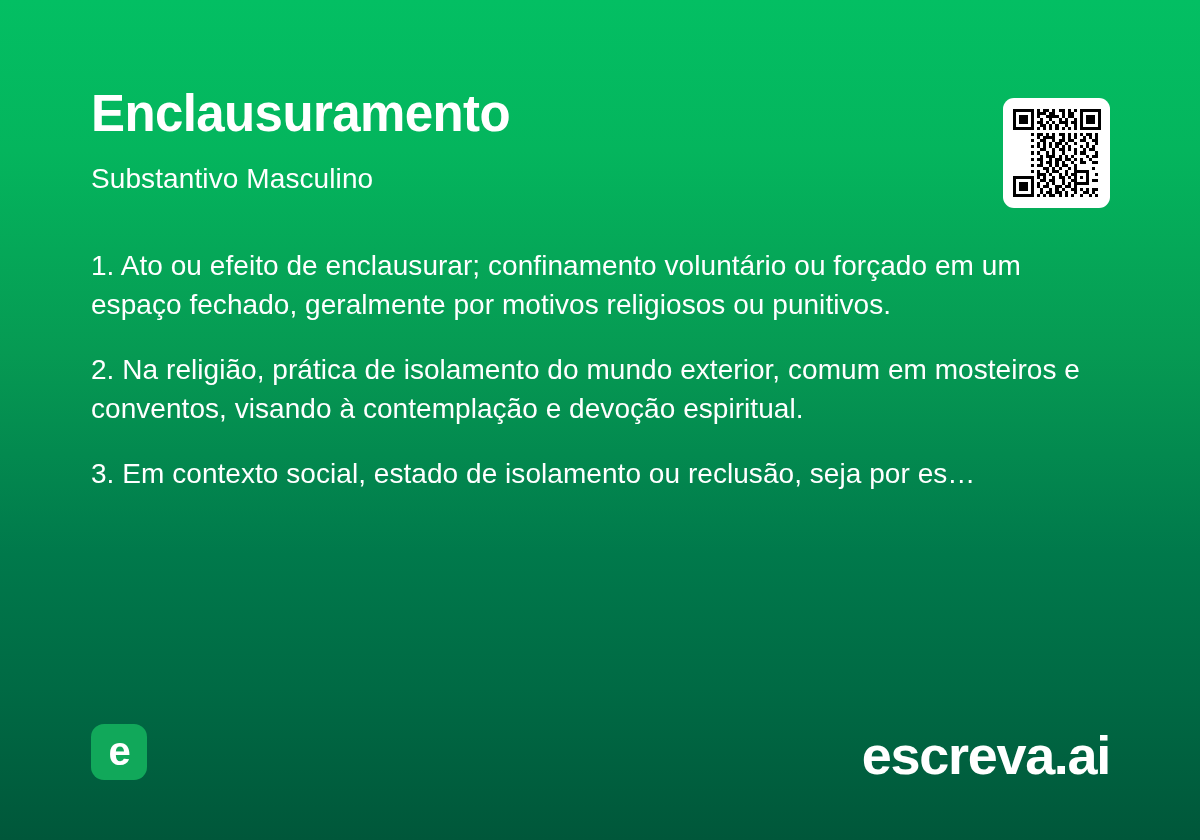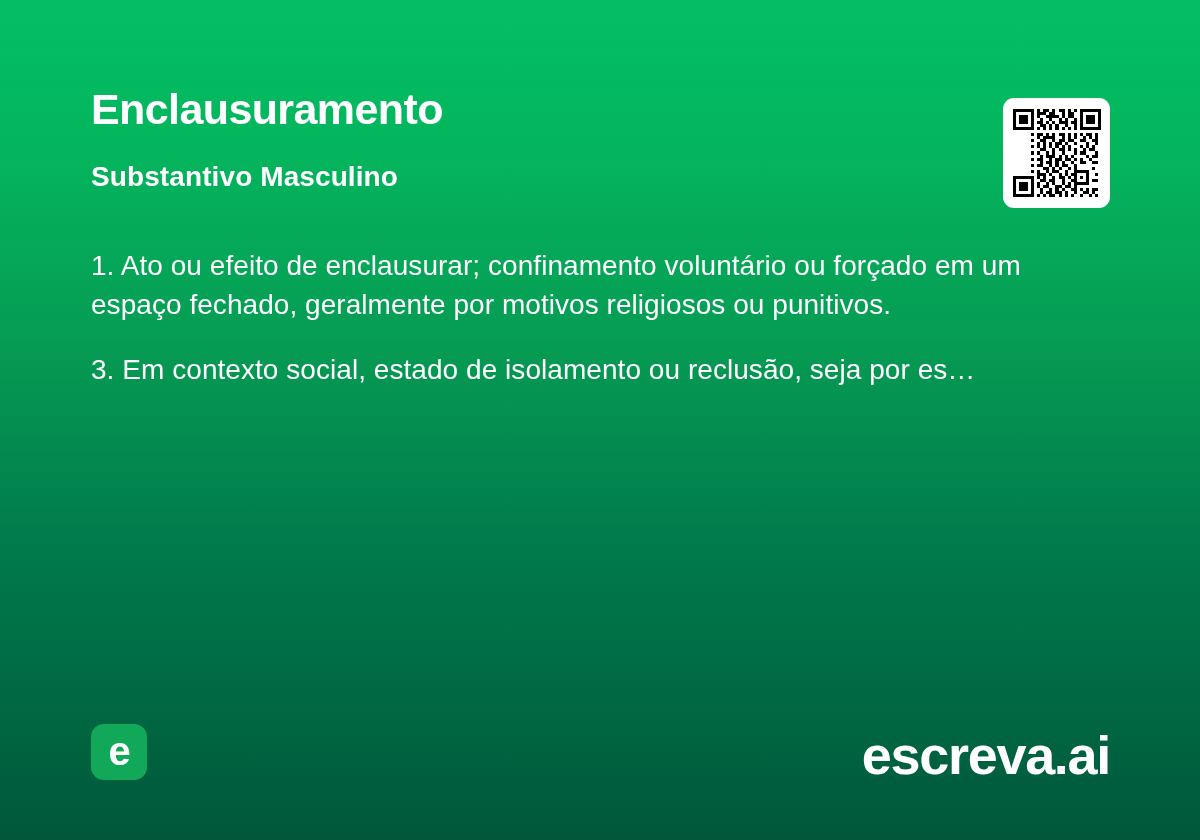--- a/index.html
+++ b/index.html
@@ -23,31 +23,31 @@
     overflow:hidden;
   }
 
   
   #header {
     position:absolute;
     left:91px; top:88px;
     width:860px;
   }
   #title {
-    font-size:43px;
+    font-size:51px;
     font-weight:700;
     letter-spacing:-0.6px;
     line-height:1.02;
     color:#ffffff;
     white-space:nowrap;
   }
   #subtitle {
-    margin-top:28px;
+    margin-top:22px;
     font-size:28px;
-    font-weight:700;
+    font-weight:400;
     line-height:1.2;
     color:#ffffff;
     letter-spacing:0.1px;
   }
 
   
   #qr-card {
     position:absolute;
     left:1003px; top:98px;
     width:107px; height:110px;
@@ -320,20 +320,21 @@
         <rect x="27" y="28" width="1" height="1"></rect>
         <rect x="26" y="19" width="1" height="1"></rect>
           <rect x="27" y="21" width="1" height="1"></rect>
         <rect x="26" y="23" width="2" height="1"></rect>
       </g>
     </svg>
   </div>
 
   <div id="definitions">
     <p class="definition">1. Ato ou efeito de enclausurar; confinamento voluntário ou forçado em um espaço fechado, geralmente por motivos religiosos ou punitivos.</p>
+    <p class="definition">2. Na religião, prática de isolamento do mundo exterior, comum em mosteiros e conventos, visando à contemplação e devoção espiritual.</p>
     <p class="definition">3. Em contexto social, estado de isolamento ou reclusão, seja por es…</p>
   </div>
 
   <div id="footer">
     <div id="logo-mark">
       <span id="logo-letter">e</span>
     </div>
     <div id="brand-wordmark">escreva.ai</div>
   </div>
 

